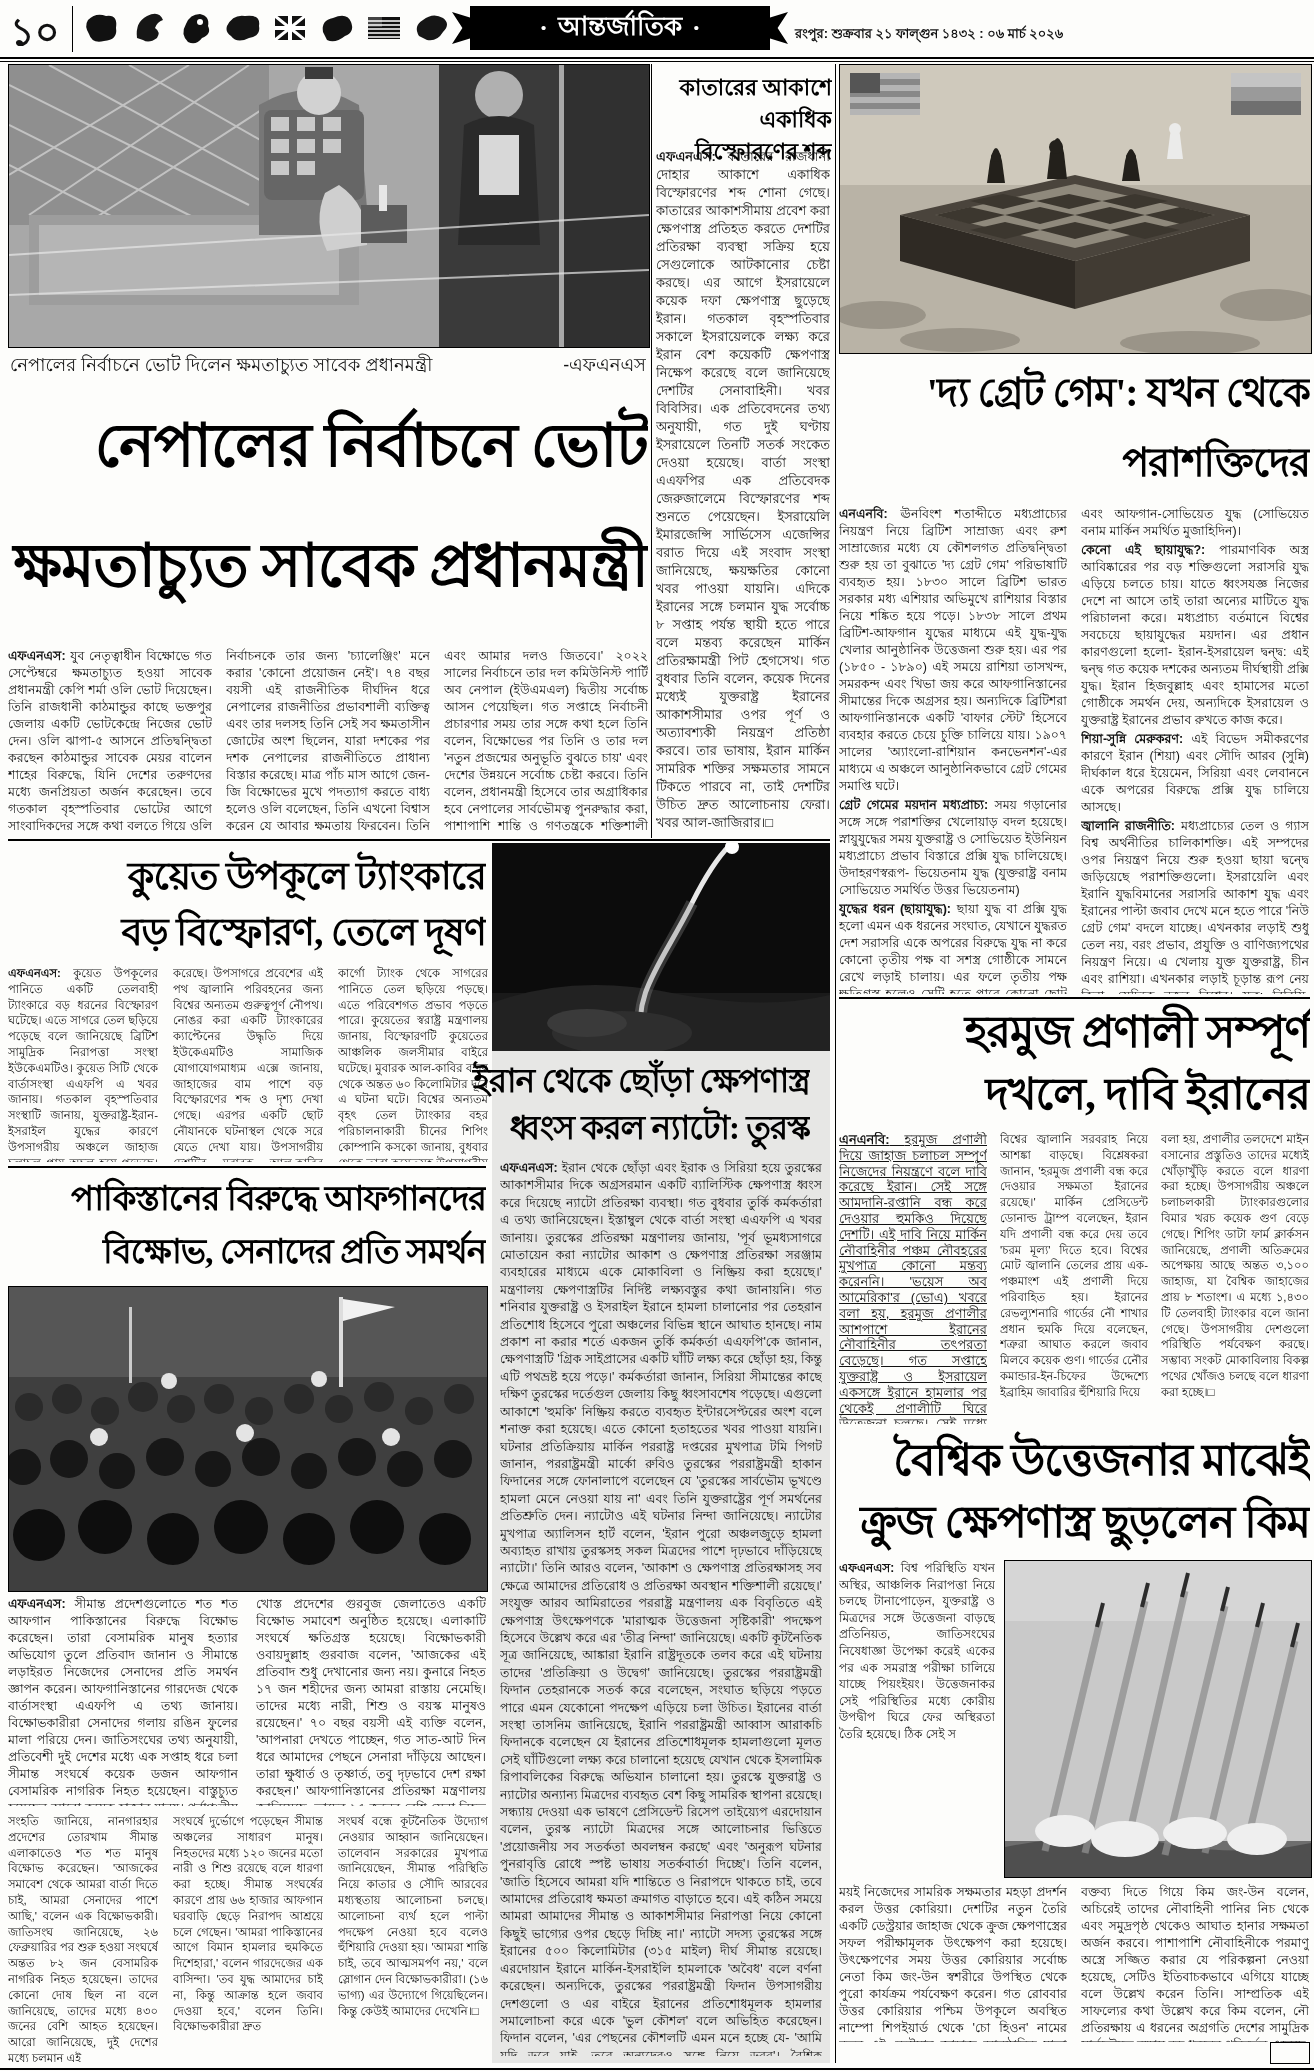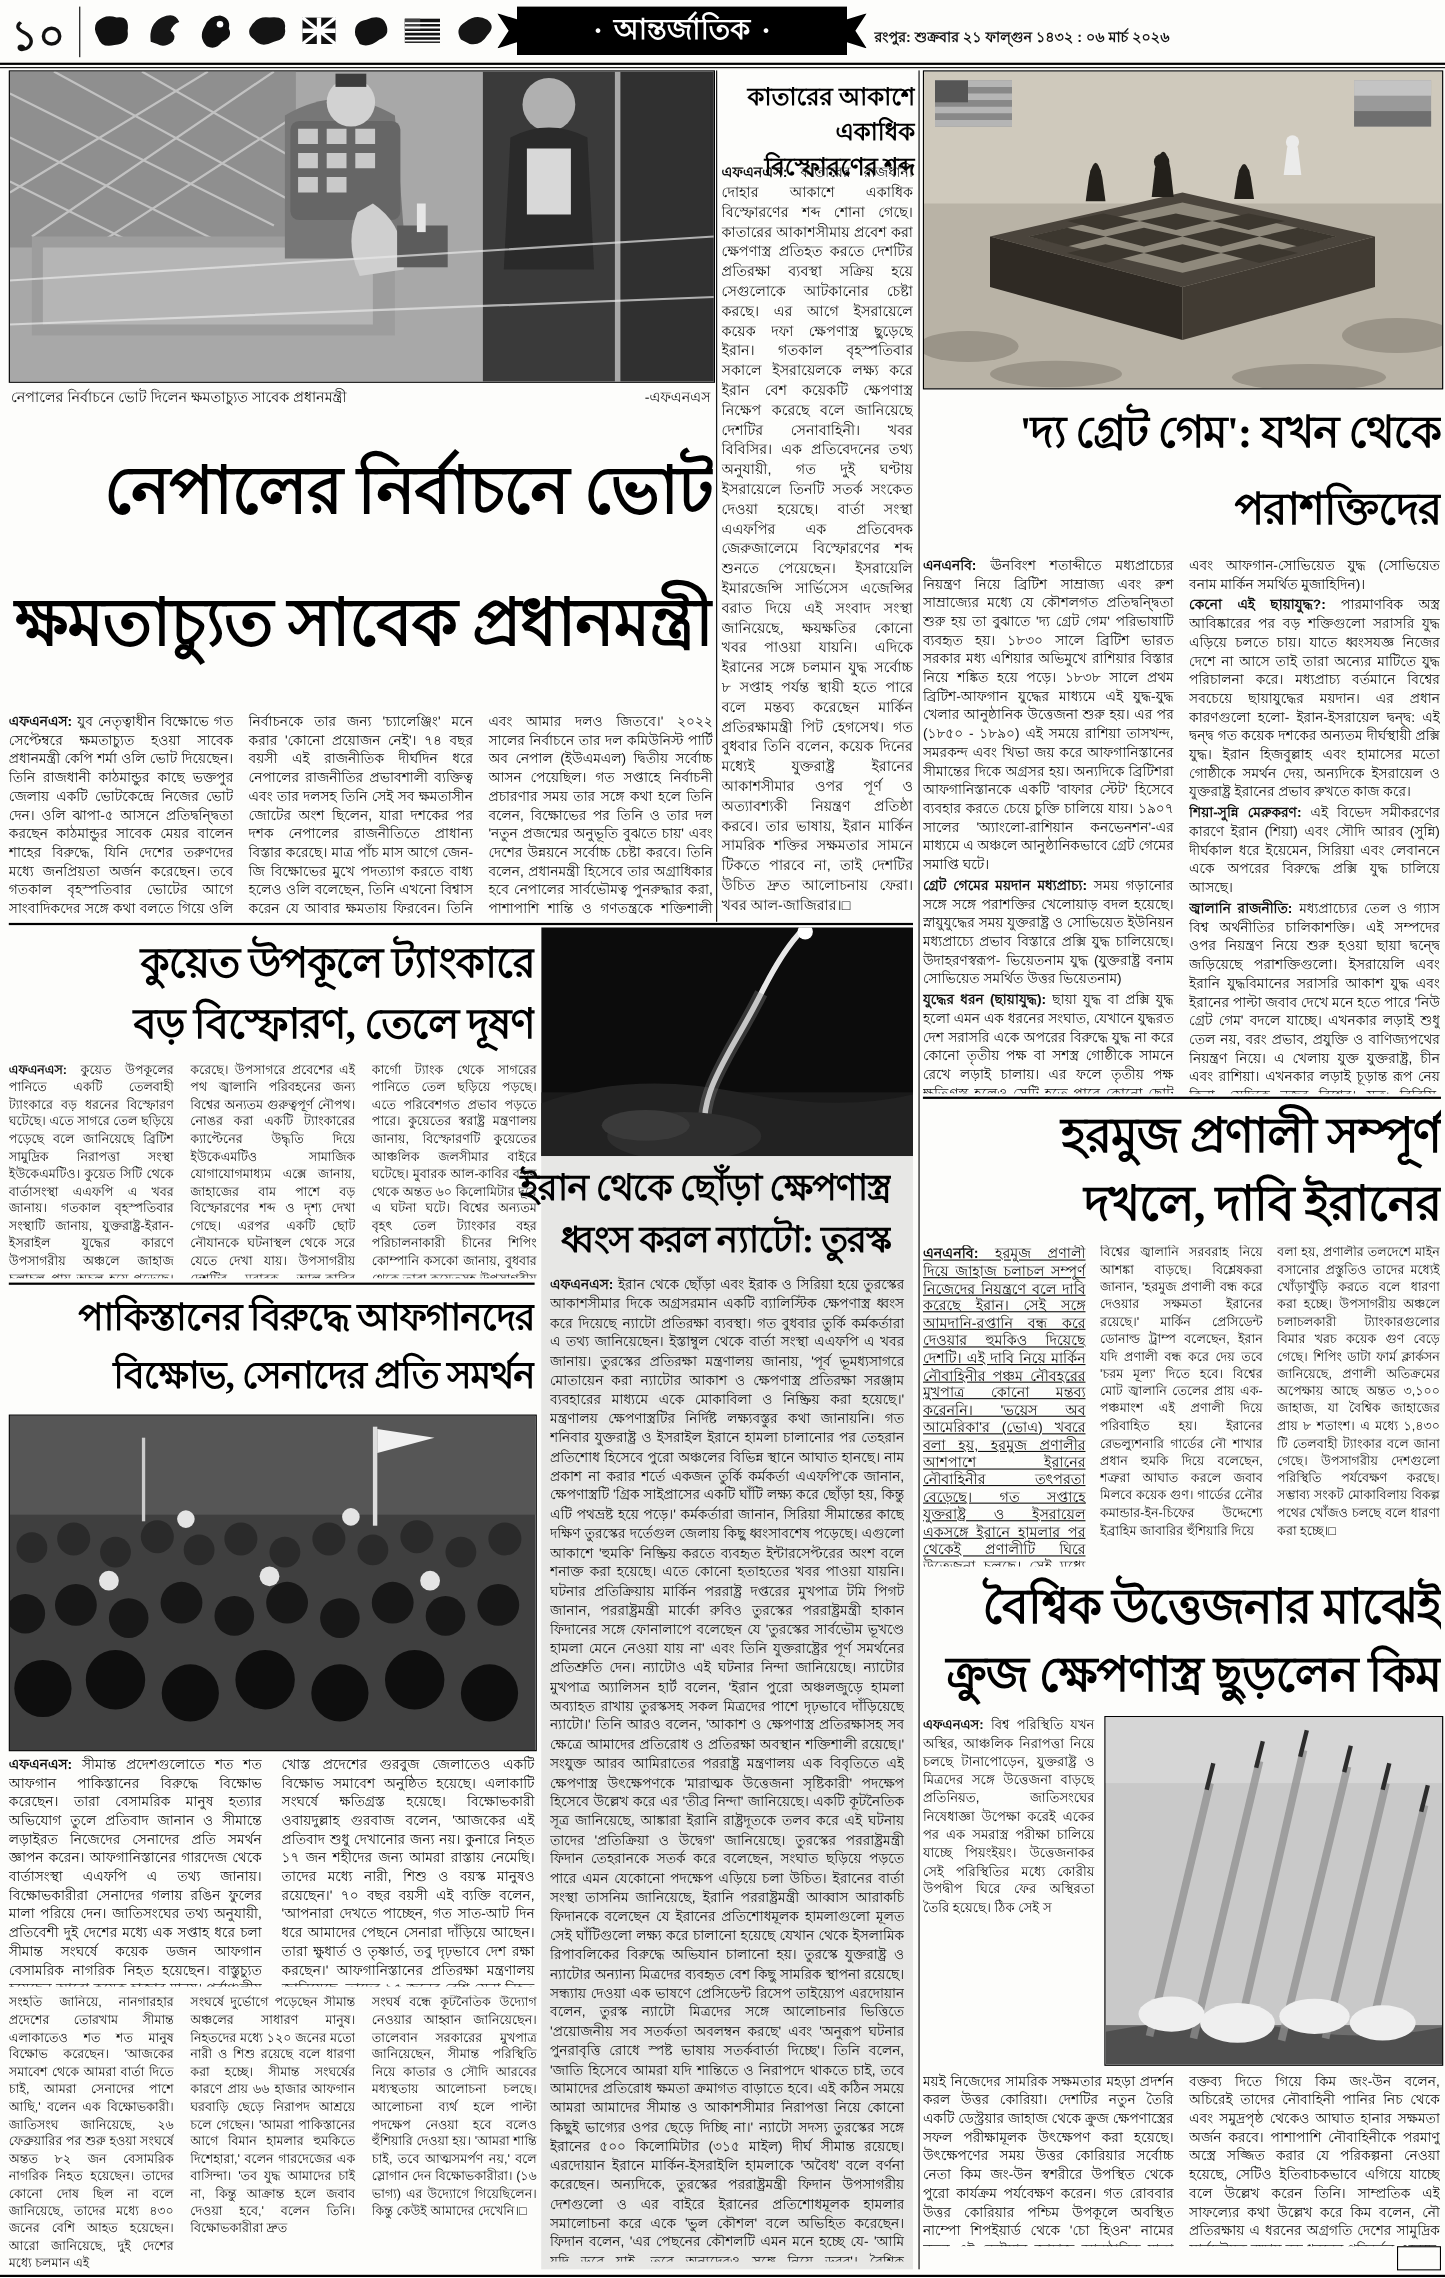--- a/index.html
+++ b/index.html
@@ -5,21 +5,21 @@
   html,body{margin:0;padding:0;background:#777;}
   #page{position:relative;width:1314px;height:2071px;background:#fdfdfb;margin:0 auto;
         font-family:"Liberation Sans","DejaVu Sans",sans-serif;color:#111;outline:1px solid #000;overflow:hidden;}
   .abs{position:absolute;}
   .rule{position:absolute;background:#000;}
   .vrule{position:absolute;background:#000;width:1px;}
   .body-text{font-size:12.5px;line-height:17px;text-align:justify;overflow:hidden;word-break:break-word;}
   .body-text b{font-weight:bold;}
   .headline{font-weight:bold;text-align:right;color:#000;overflow:hidden;
             font-family:"Liberation Serif","DejaVu Serif",serif;letter-spacing:-1px;}
-  .caption{font-size:13px;overflow:hidden;white-space:nowrap;}
+  .caption{font-size:18px;overflow:hidden;white-space:nowrap;}
   .photo{position:absolute;overflow:hidden;border:1px solid #000;background:#bbb;}
   .gray-block{position:absolute;background:#e7e7e5;}
   .subhead{font-weight:bold;}
   .flagrow{position:absolute;display:flex;gap:7px;align-items:center;}
   .flag{width:40px;height:40px;display:block;}
   .banner{position:absolute;background:#000;color:#fff;display:flex;align-items:center;justify-content:center;
           font-weight:bold;font-family:"Liberation Serif",serif;}
   .banner:before,.banner:after{content:"";position:absolute;top:6px;bottom:6px;width:26px;background:#000;}
   .banner:before{left:-18px;clip-path:polygon(0 0,100% 25%,100% 75%,0 100%,40% 50%);}
   .banner:after{right:-18px;clip-path:polygon(100% 0,0 25%,0 75%,100% 100%,60% 50%);}

